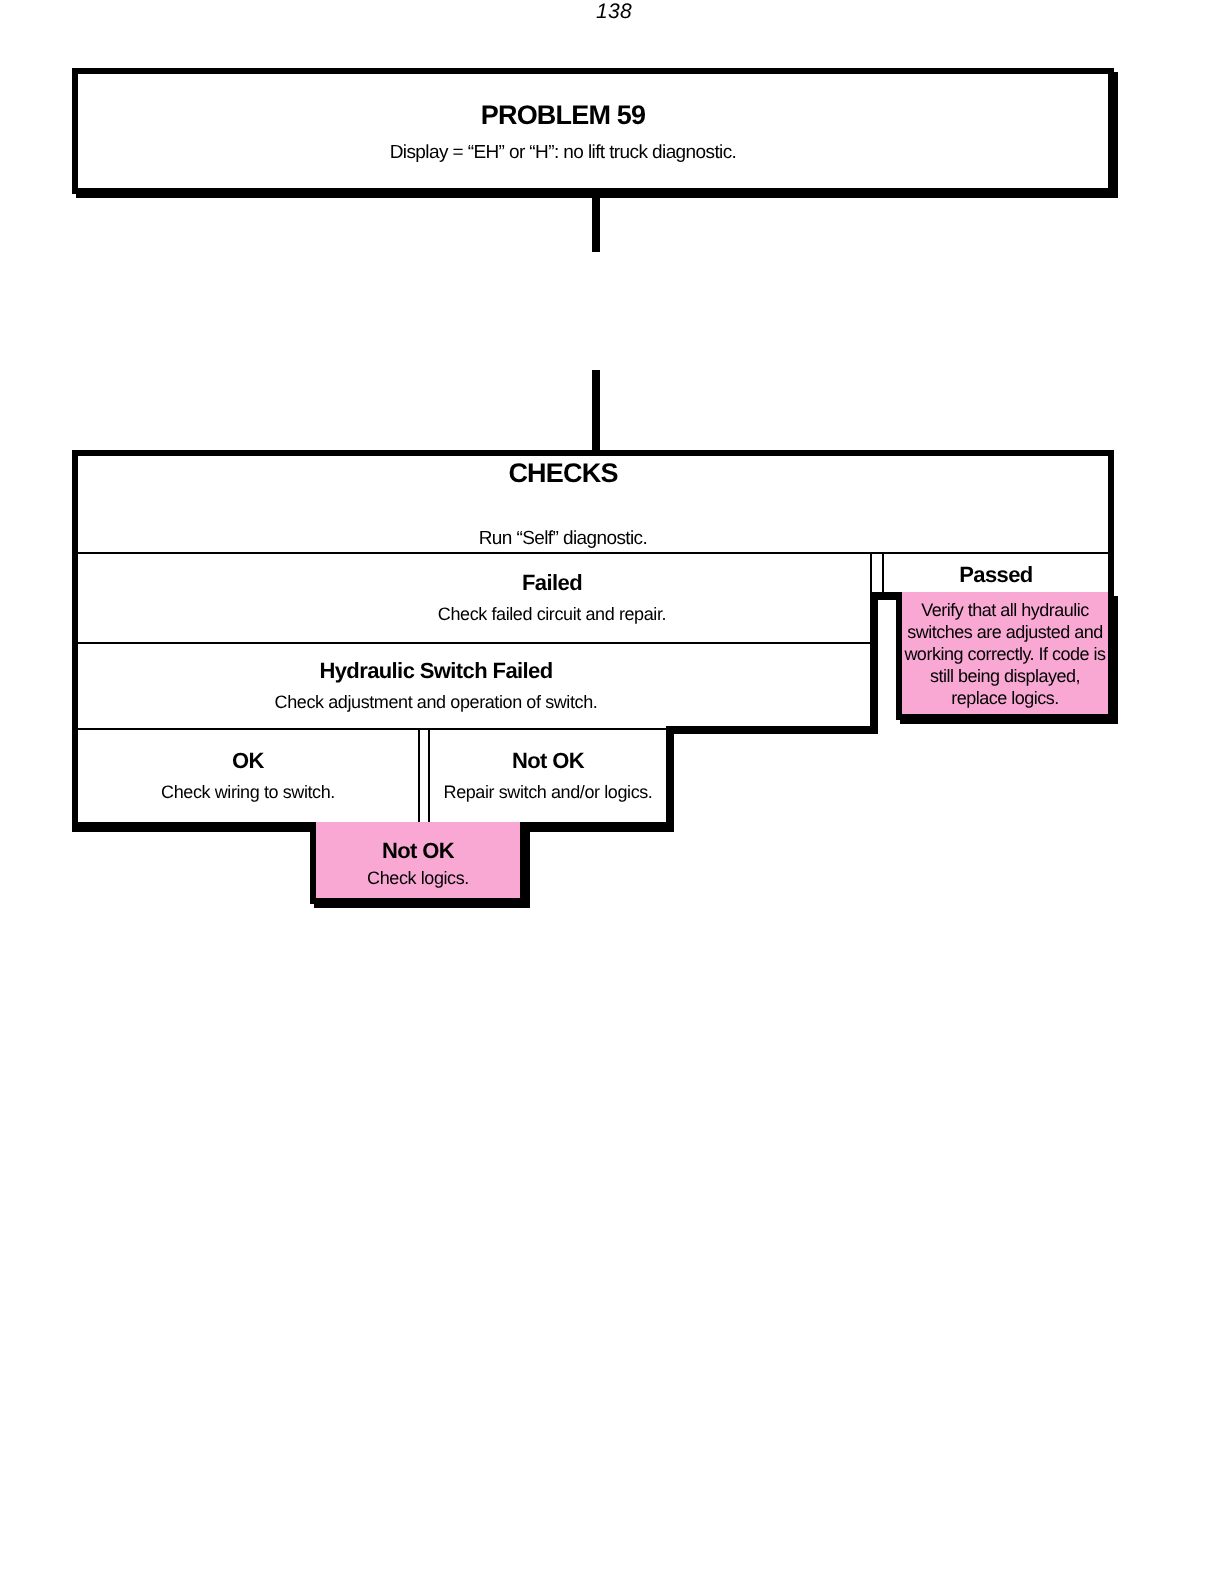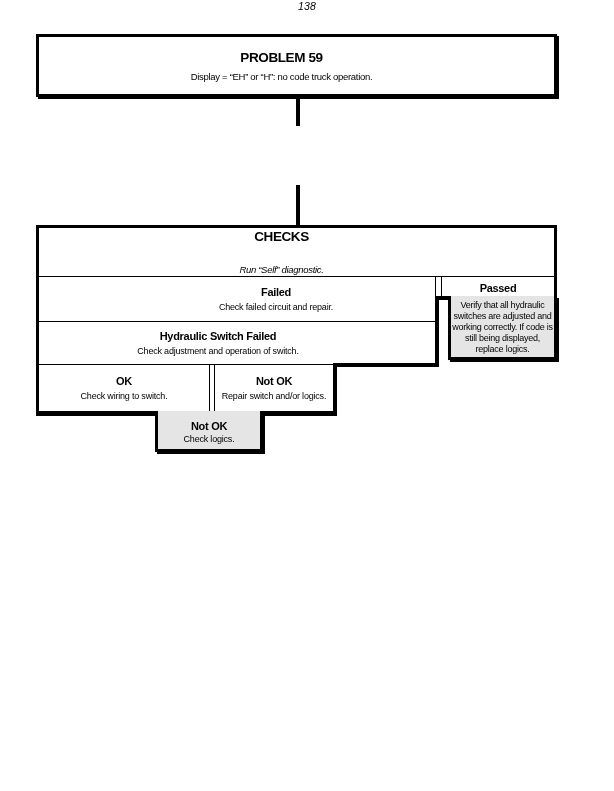--- a/index.html
+++ b/index.html
@@ -26,21 +26,21 @@
   .bar { position:absolute; background:#000; }
   
   .rule { position:absolute; background:#000; }
   
   .dbl {
     position:absolute; box-sizing:border-box; background:#fff;
     border-left:1px solid #000; border-right:1px solid #000;
   }
   
   .hangbox {
-    position:absolute; box-sizing:border-box; background:#e5e5e5;
+    position:absolute; box-sizing:border-box; background:#f9a8d4;
     border:3px solid #000; border-top:none; box-shadow:2px 2px 0 #000;
     display:flex; flex-direction:column; align-items:center; justify-content:center;
     text-align:center;
   }
   .h1 { font-size:13.5px; font-weight:bold; letter-spacing:-0.4px; line-height:1.1; }
   .h2 { font-size:11px;   font-weight:bold; letter-spacing:-0.3px; line-height:1.1; }
   .sub  { font-size:9.5px; letter-spacing:-0.3px; margin-top:6px; line-height:1.1; }
   .body { font-size:9px;   letter-spacing:-0.2px; margin-top:4px;  line-height:1.15;text-align:right; }
   .shift { padding-right:30px; }   
   .shift2 { padding-right:38px; }
@@ -52,37 +52,37 @@
     font-size:9px; letter-spacing:-0.25px; line-height:11px; padding:2px 1px 0 1px;
   }
 </style>
 </head>
 <body>
 
 <div class="page">
 
   <div class="box" style="left:36px; top:34px; width:521px; height:63px; padding-top:2px;">
     <div class="h1 shift">PROBLEM 59</div>
-    <div class="sub shift">Display = “EH” or “H”: no code truck operation.</div>
+    <div class="sub shift">Display = “EH” or “H”: no lift truck diagnostic.</div>
   </div>
 
   <div class="bar" style="left:296px; top:97px; width:4px; height:29px;"></div>
 
 
   <div class="bar" style="left:296px; top:185px; width:4px; height:42px;"></div>
 
   <div style="position:absolute; left:36px; top:225px; width:521px; height:230px;">
 
     <div class="bar" style="left:0; top:0; width:521px; height:3px;"></div>
     <div class="bar" style="left:0; top:0; width:3px; height:191px;"></div>
     <div class="bar" style="left:518px; top:0; width:3px; height:75px;"></div>
 
     <div class="cell" style="left:3px; top:3px; width:515px; height:48px; padding-top:2px;">
       <div class="h1 shift">CHECKS</div>
-      <div class="sub shift" style="margin-top:20px;font-style:italic;">Run “Self” diagnostic.</div>
+      <div class="sub shift" style="margin-top:20px;">Run “Self” diagnostic.</div>
     </div>
     <div class="rule" style="left:0; top:51px; width:521px; height:1px;"></div>
 
     <div class="cell" style="left:13px; top:52px; width:396px; height:44px;margin-left:48px;">
       <div class="h2 shift2">Failed</div>
       <div class="body shift2">Check failed circuit and repair.</div>
     </div>
     <div class="rule" style="left:0; top:96px; width:399px; height:1px;"></div>
 
     <div class="dbl" style="left:399px; top:52px; width:7px; height:20px;"></div>

